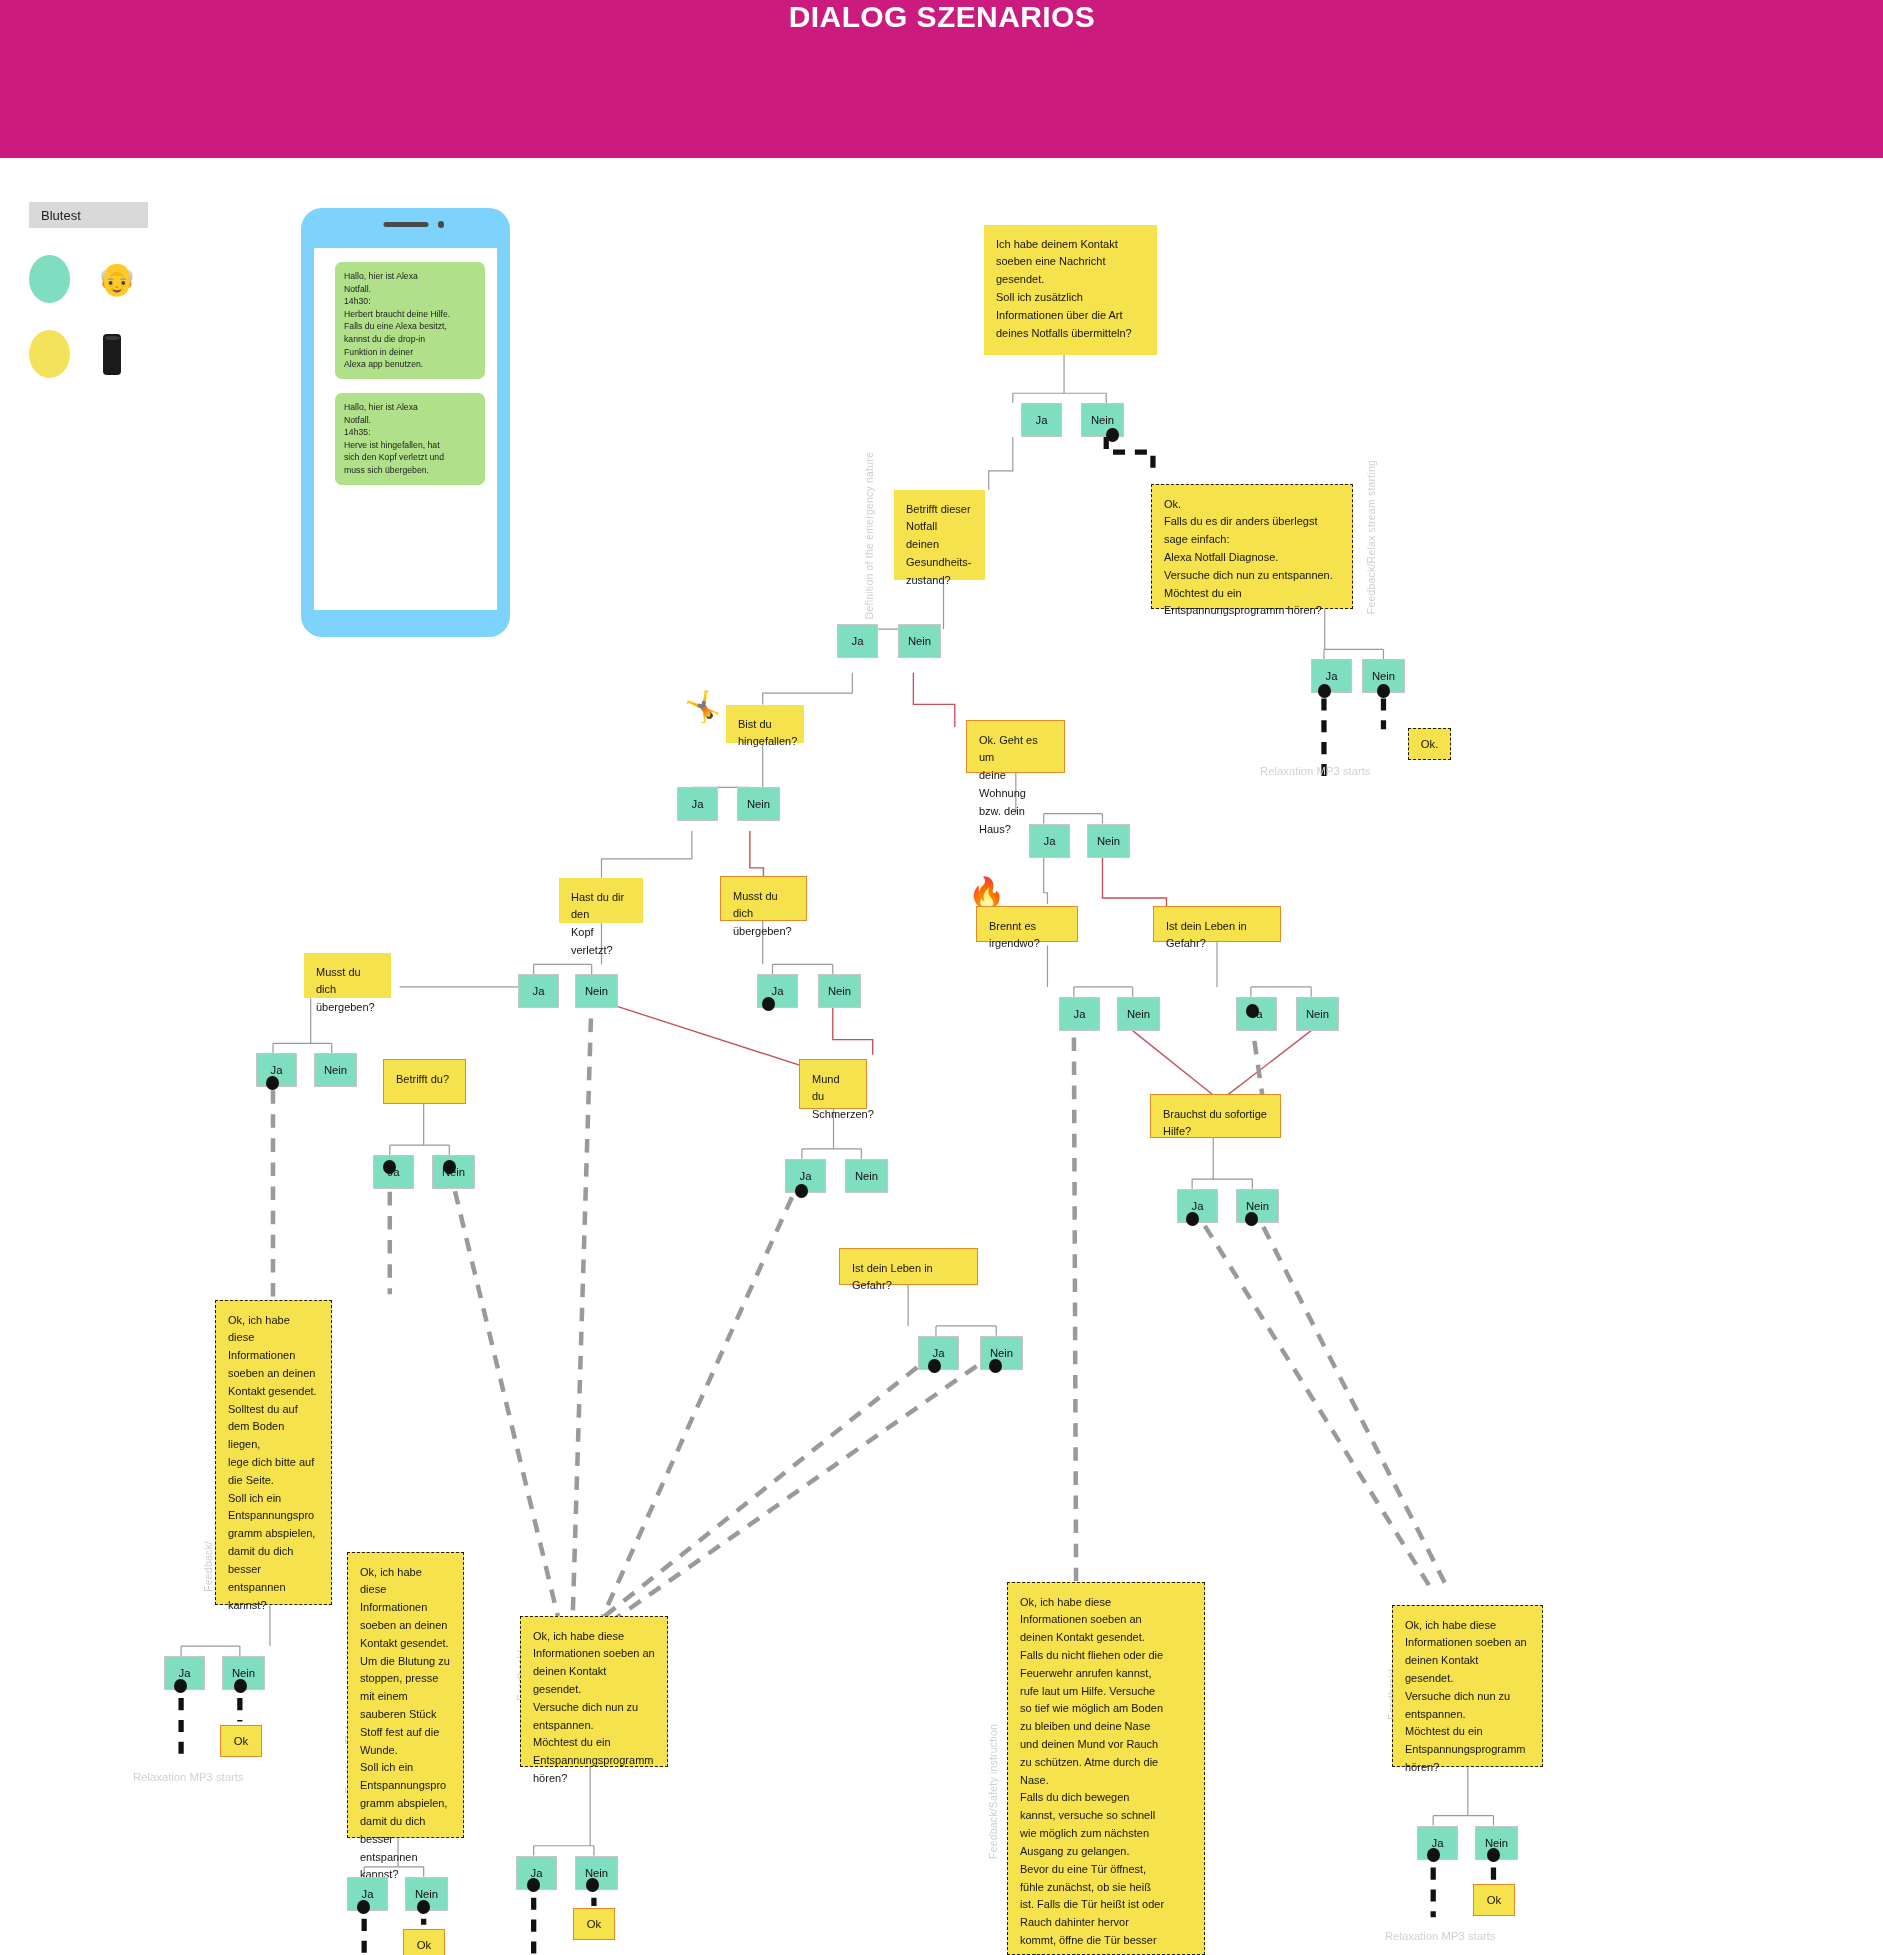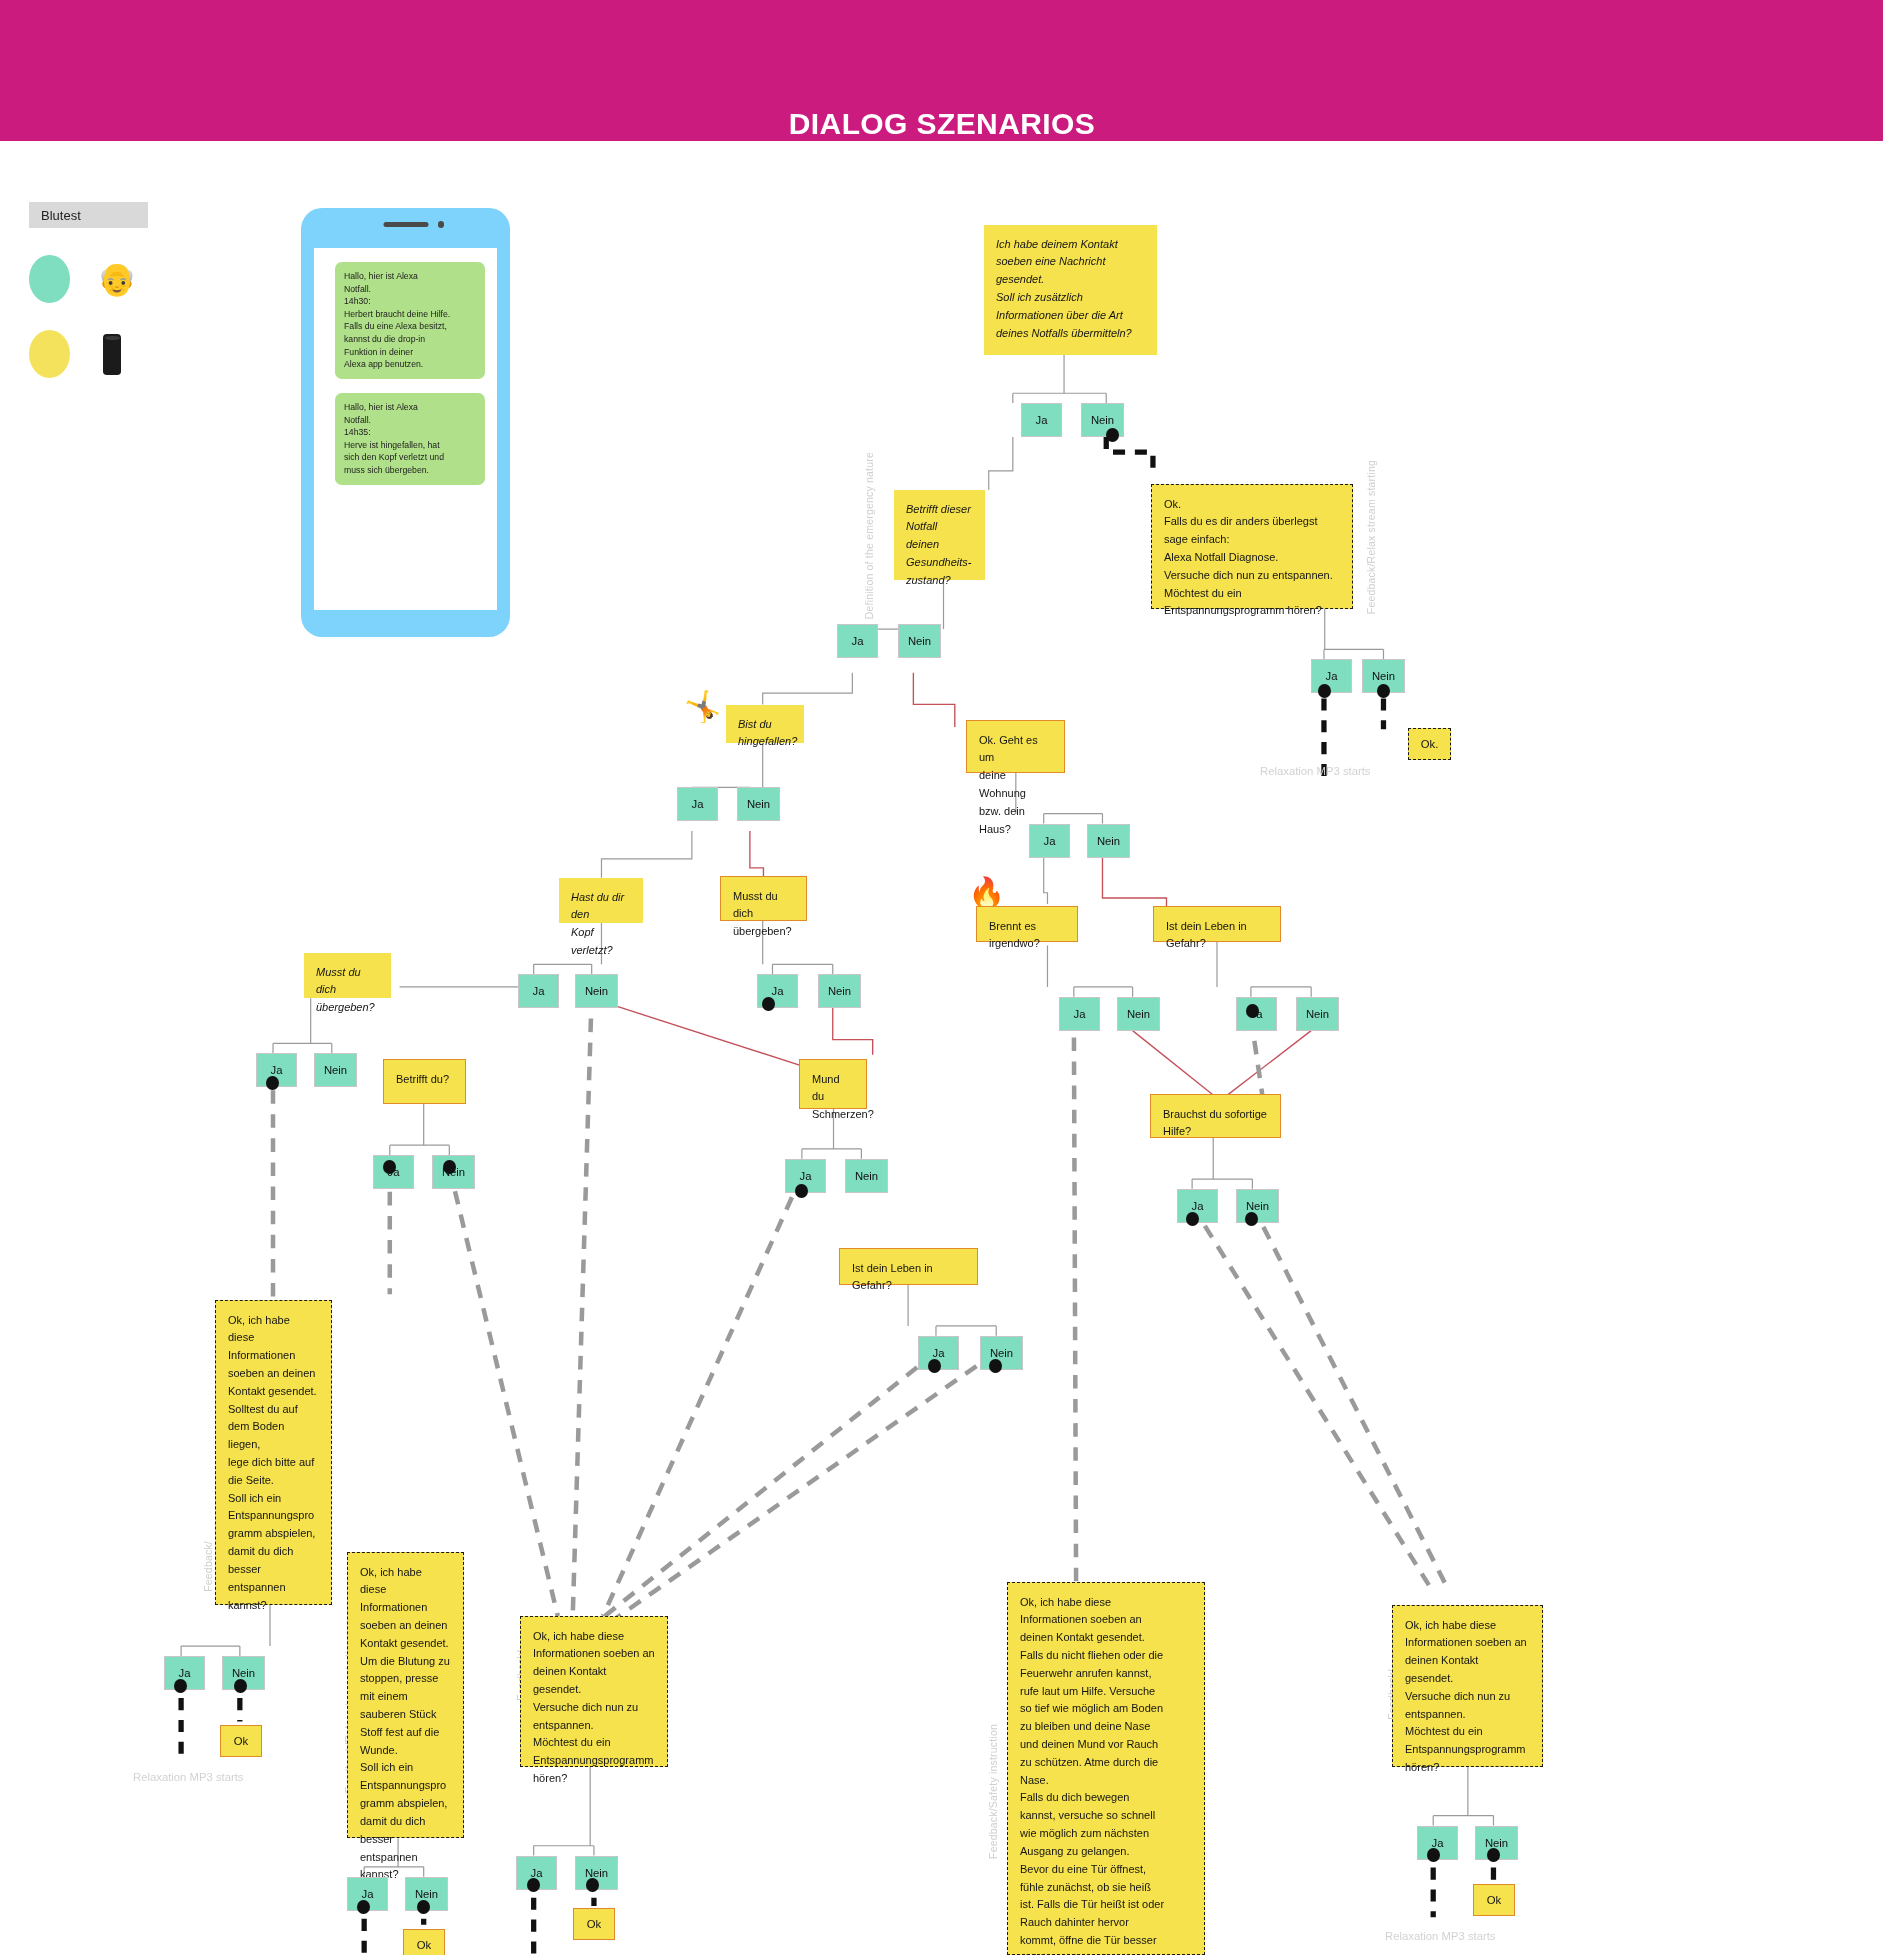--- a/index.html
+++ b/index.html
@@ -5,23 +5,23 @@
   * { box-sizing: border-box; }
   html, body { margin:0; padding:0; }
   body {
     width:1884px; height:1955px; position:relative;
     background:#ffffff;
     font-family:"Liberation Sans", sans-serif;
     overflow:hidden;
   }
   
   #header {
-    position:absolute; left:0; top:0; width:1884px; height:141px;
+    position:absolute; left:0; top:0; width:1884px; height:158px;
     background:#CC1B7F;
-    display:flex; align-items:flex-end; justify-content:center;
+    display:flex; align-items:flex-start; justify-content:center;
   }
   #header .title {
     color:#ffffff; font-size:30px; font-weight:bold; letter-spacing:0.4px;
   }
   
   #legend { position:absolute; left:29px; top:202px; }
   #legend .legend-title {
     width:119px; height:26px; background:#d9d9d9;
     display:flex; align-items:center; padding-left:12px;
     font-size:13px; color:#222;
@@ -65,21 +65,21 @@
   #flow { position:absolute; left:0; top:0; width:1884px; height:1955px; }
   #wires { position:absolute; left:0; top:0; width:1884px; height:1955px; }
 
   .node {
     position:absolute; background:#F6E24C; color:#151515;
     font-size:11px; line-height:1.62; white-space:pre-line;
     padding:10.5px 12px;
   }
   .node.q { border:1.5px solid #E08A28; }
   .node.fb { border:1.5px dashed #1a1a1a; }
-  .node.plain { border:none;font-style:italic; }
+  .node.plain { border:none; }
   .node.ok { display:flex; align-items:center; justify-content:center;
              padding:0; font-size:11.3px; }
 
   .ans {
     position:absolute; background:#7FDDC0; border:0.8px solid #c7c7c7;
     color:#111; font-size:11.3px;
     display:flex; align-items:center; justify-content:center;
   }
   .dot {
     position:absolute; width:13px; height:14.3px; border-radius:50%;

